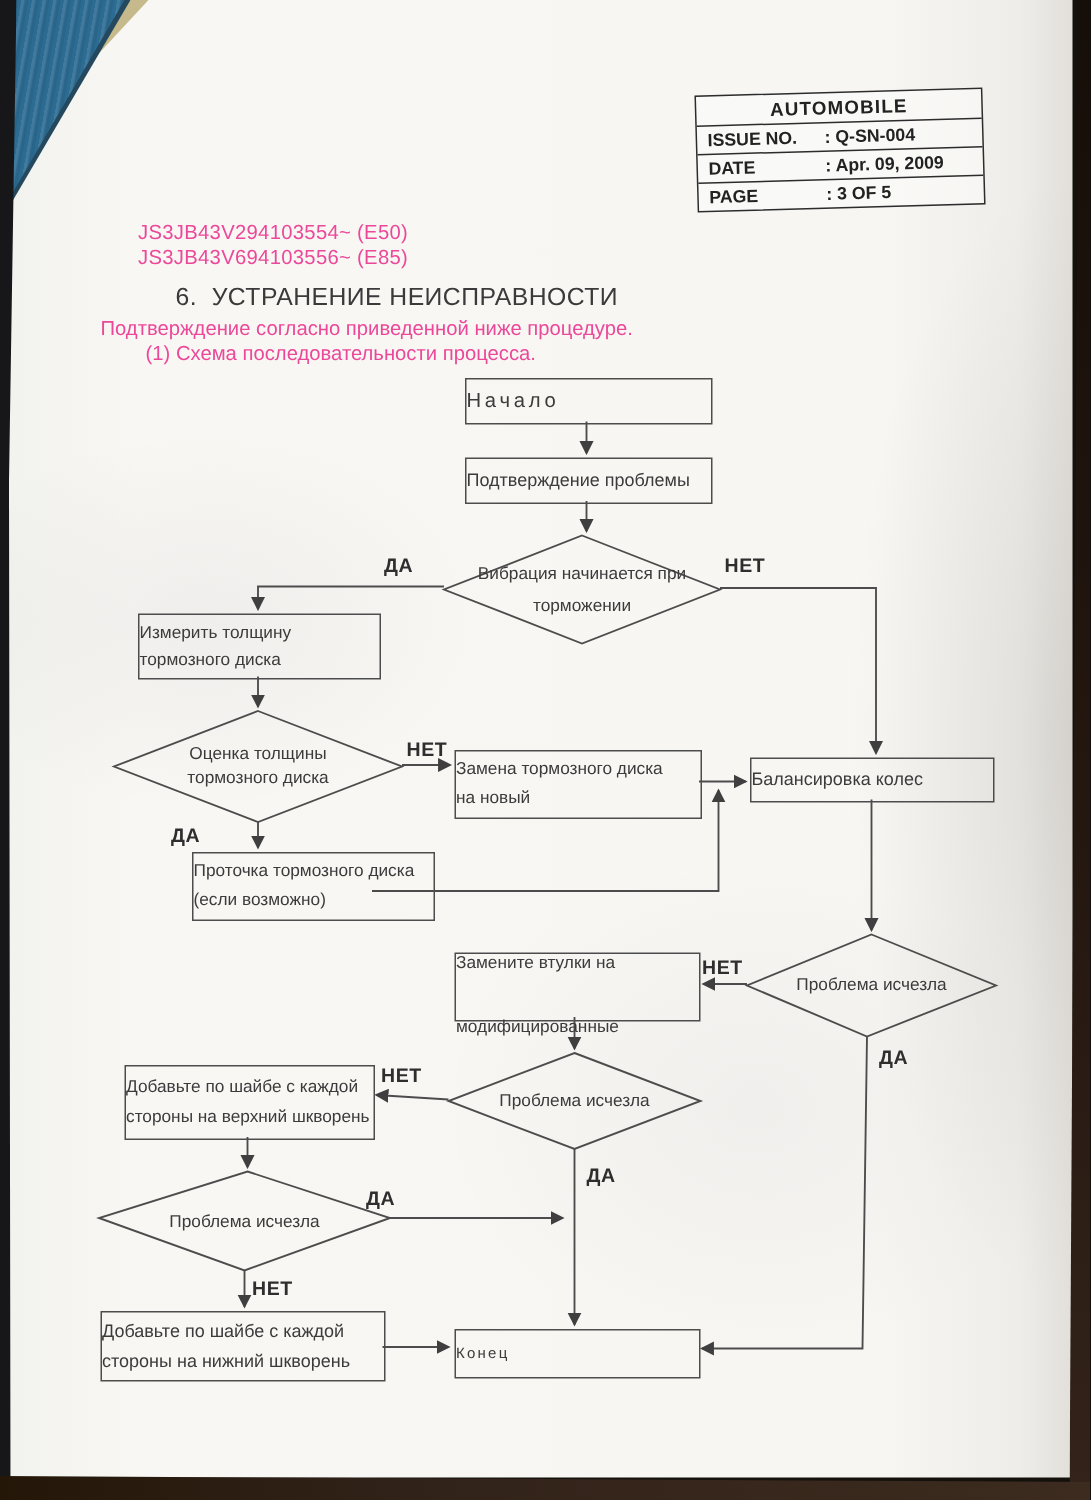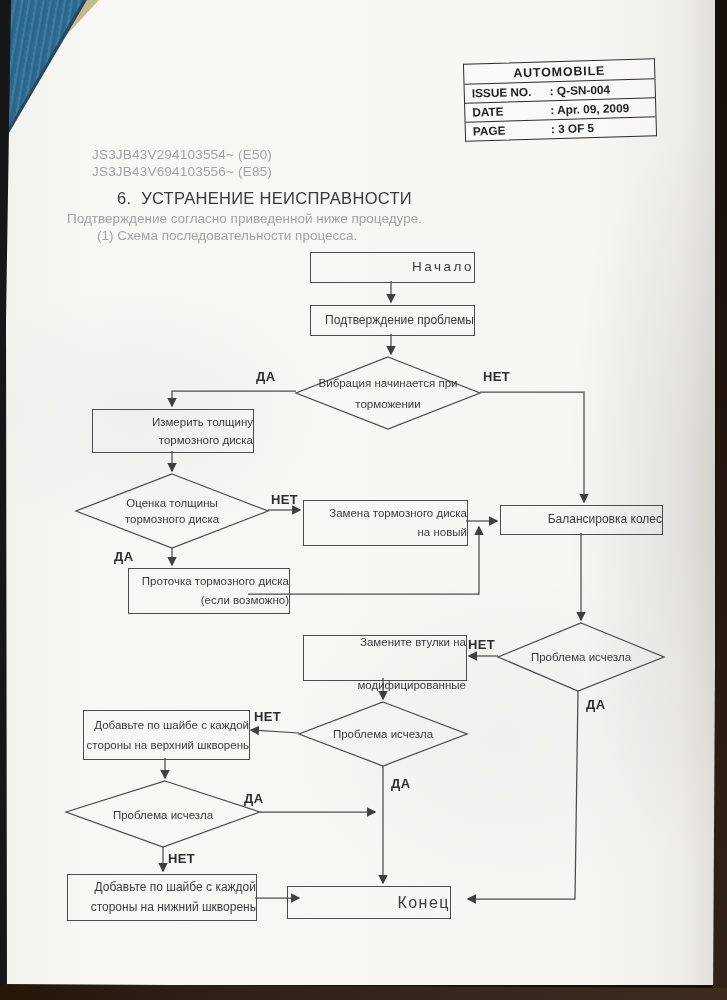--- a/index.html
+++ b/index.html
@@ -34,29 +34,29 @@
 
   
   .hdr-table{position:absolute;left:464px;top:61px;width:190px;border:1.6px solid #2c2c2c;
     transform:rotate(-1.6deg);color:#222;font-weight:bold;background:rgba(252,252,250,0.55);}
   .hdr-title{height:19px;display:flex;align-items:center;justify-content:center;
     font-size:12.5px;letter-spacing:0.8px;border-bottom:1.5px solid #2c2c2c;}
   .hdr-row{height:18px;display:grid;grid-template-columns:78px 1fr;align-items:center;
     padding-left:7px;font-size:11.8px;border-bottom:1.5px solid #2c2c2c;}
   .hdr-row:last-child{border-bottom:none;}
 
-  .txt{position:absolute;color:#a3a3a3;white-space:pre;}
+  .txt{position:absolute;color:#ec4899;white-space:pre;}
   .vin{font-size:13.5px;letter-spacing:0.2px;}
   .sec-title{font-size:16.5px;letter-spacing:0.3px;color:#3a3a3a;}
   .body-text{font-size:13.5px;}
 
   
   .fc-svg{position:absolute;left:0;top:0;}
   .box{position:absolute;border:1.4px solid #4c4c4c;display:flex;flex-direction:column;
-    align-items:flex-end;justify-content:space-evenly;text-align:center;color:#3b3b3b;
+    align-items:flex-start;justify-content:space-evenly;text-align:center;color:#3b3b3b;
     font-size:11.5px;line-height:1.1;}
   .box .ln{white-space:nowrap;}
   .dtext{position:absolute;display:flex;flex-direction:column;align-items:center;
     justify-content:center;text-align:center;color:#3b3b3b;font-size:11.5px;}
   .blabel{position:absolute;font-weight:bold;font-size:13px;color:#2e2e2e;letter-spacing:0.4px;}
 </style>
 </head>
 <body>
 
 <div class="scene">
@@ -151,21 +151,21 @@
     <span class="ln">модифицированные</span>
   </div>
   <div class="box" style="left:83px;top:710px;width:165px;height:48px;">
     <span class="ln">Добавьте по шайбе с каждой</span>
     <span class="ln">стороны на верхний шкворень</span>
   </div>
   <div class="box" style="left:67px;top:874px;width:188px;height:45px;font-size:12px;">
     <span class="ln">Добавьте по шайбе с каждой</span>
     <span class="ln">стороны на нижний шкворень</span>
   </div>
-  <div class="box" style="left:287px;top:886px;width:162px;height:31px;font-size:16px;letter-spacing:1.5px;">
+  <div class="box" style="left:303px;top:886px;width:162px;height:31px;font-size:10px;letter-spacing:1.5px;">
     <span class="ln">Конец</span>
   </div>
 
   <div class="dtext" style="left:308px;top:365px;width:160px;height:56px;row-gap:9px;">
     <span>Вибрация начинается при</span>
     <span>торможении</span>
   </div>
   <div class="dtext" style="left:97px;top:487px;width:150px;height:48px;row-gap:4px;">
     <span>Оценка толщины</span>
     <span>тормозного диска</span>

